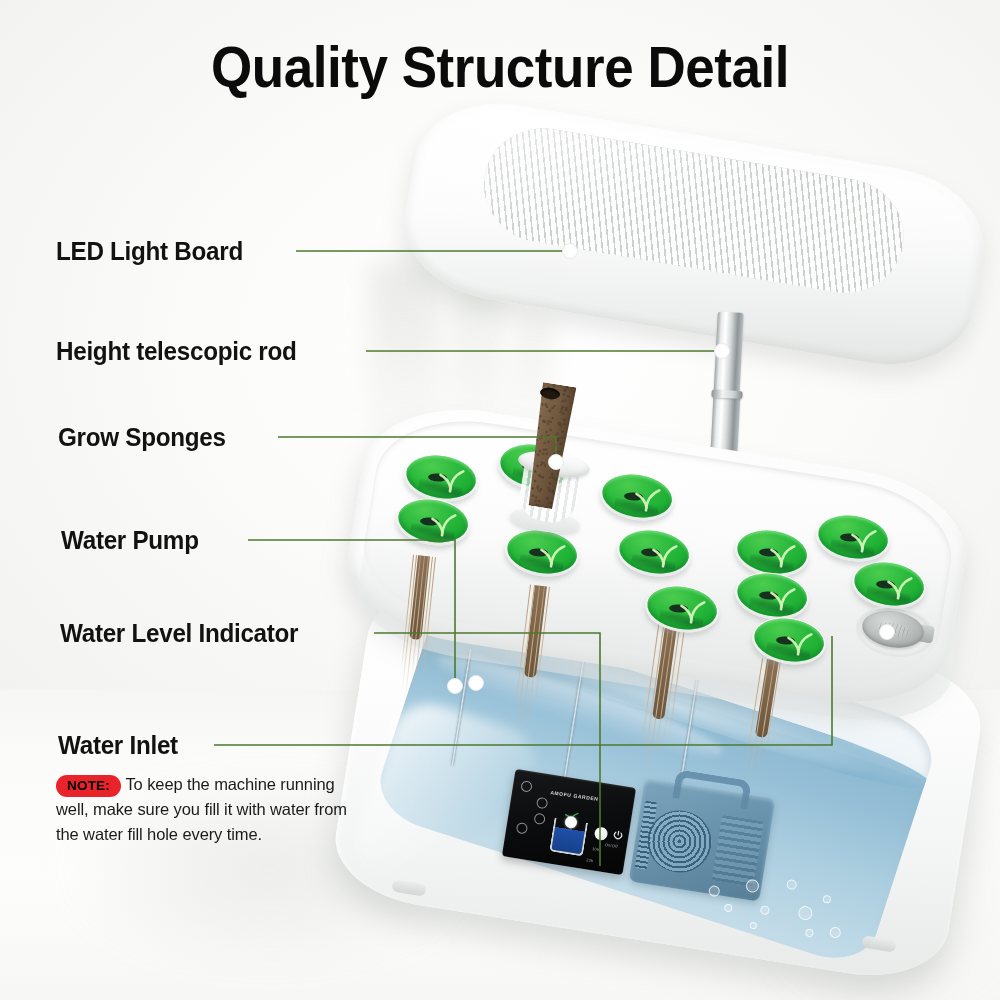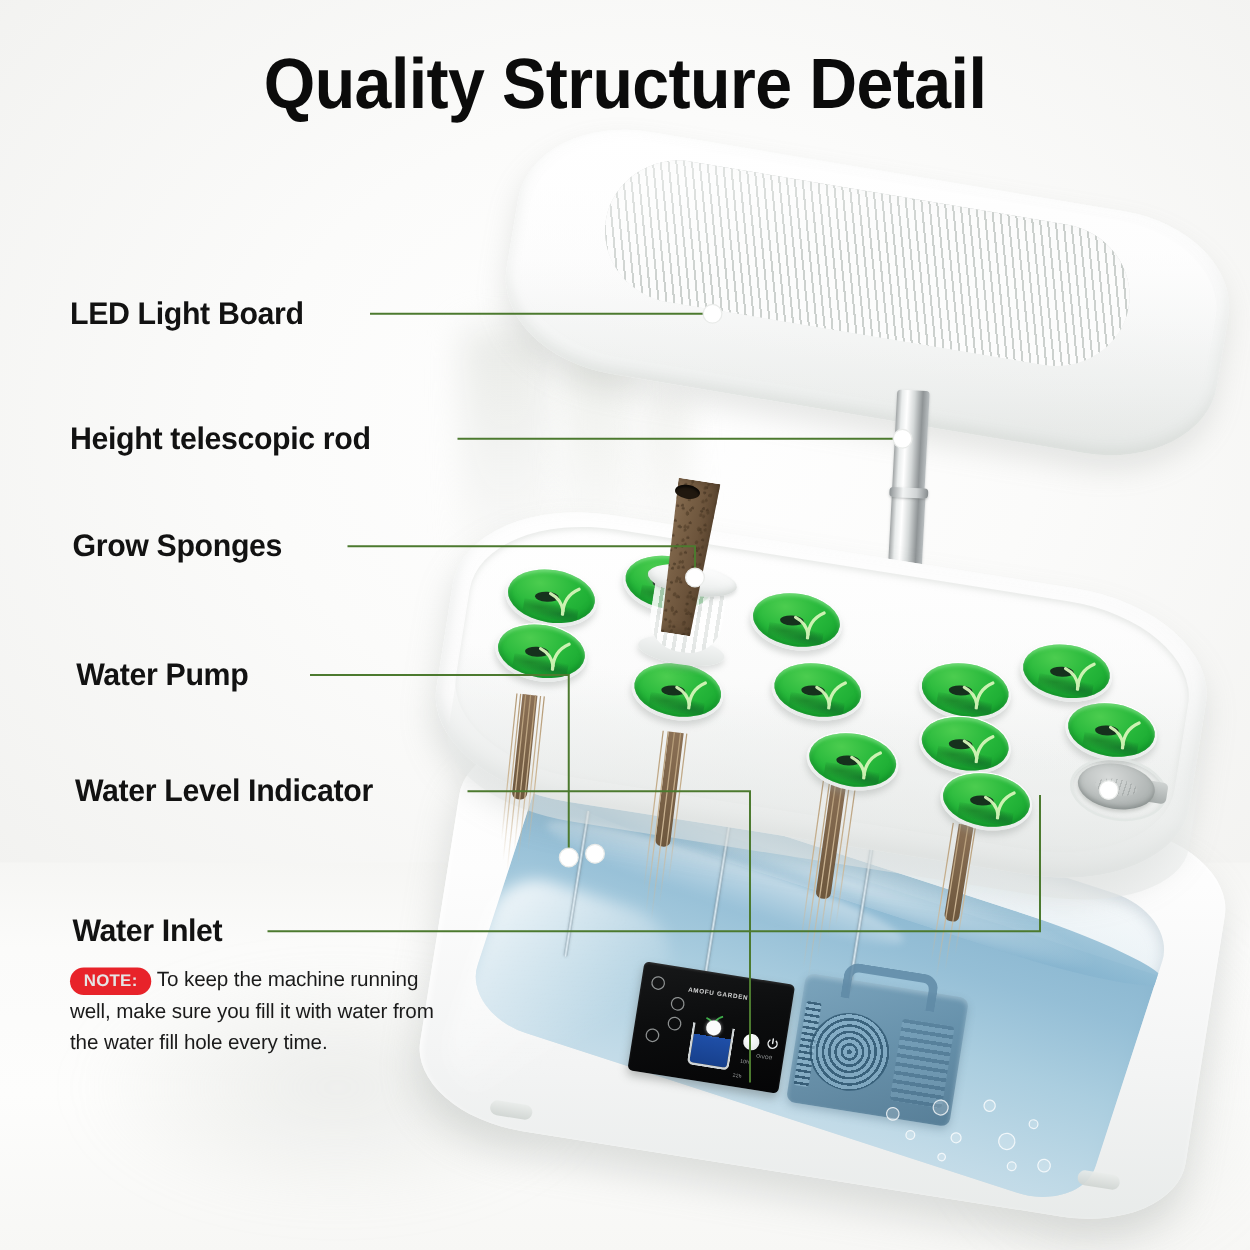--- a/index.html
+++ b/index.html
@@ -242,21 +242,21 @@
   .inlet-emboss{position:absolute;left:14px;top:12px;width:34px;height:13px;border-radius:50%;
     background:repeating-linear-gradient(98deg,rgba(140,146,145,.5) 0 1px,rgba(215,219,218,.25) 1px 4px);
     opacity:.75;}
   .inlet-tab{position:absolute;left:54px;top:9px;width:18px;height:17px;border-radius:4px;
     background:linear-gradient(180deg,#cfd3d2,#a7adac);}
   .lid-hole-ring{position:absolute;left:-6px;top:-5px;width:74px;height:46px;border-radius:50%;
     border:2px solid rgba(225,229,227,.85);box-shadow:inset 0 2px 4px rgba(180,186,183,.45);}
 
   
   .note-wrap{position:absolute;left:56px;top:772px;width:300px;}
-  .note-badge{display:inline-block;background:#e8232a;color:#e5e5e5;font-weight:bold;
+  .note-badge{display:inline-block;background:#e8232a;color:#000000;font-weight:bold;
     font-size:13.5px;padding:3px 11px 4px;border-radius:11px;letter-spacing:.2px;
     vertical-align:middle;}
   .note-text{display:inline;font-size:16.5px;color:#1b1b1b;line-height:1.52;letter-spacing:-.1px;}
   .note-body{margin-top:0;}
 </style>
 </head>
 <body>
 
 <div id="stage">
 

